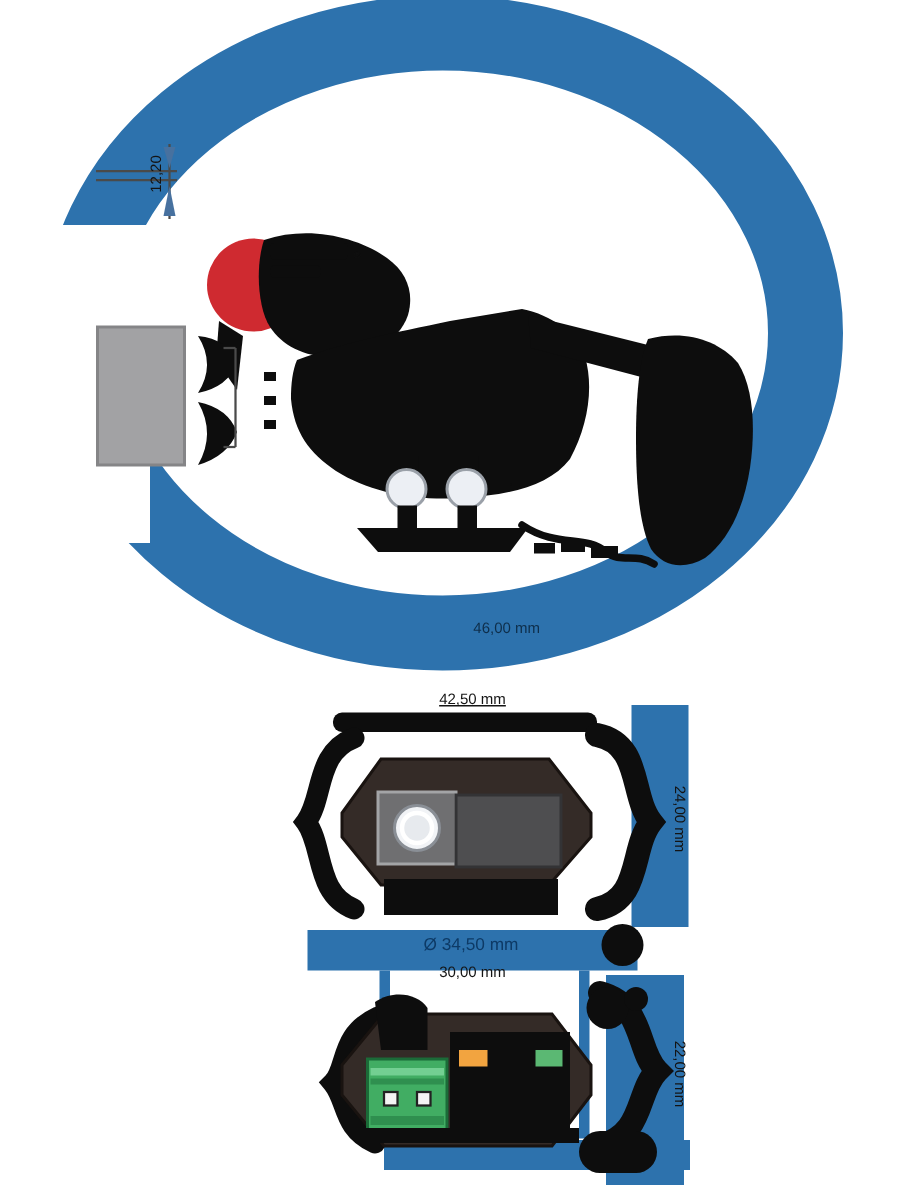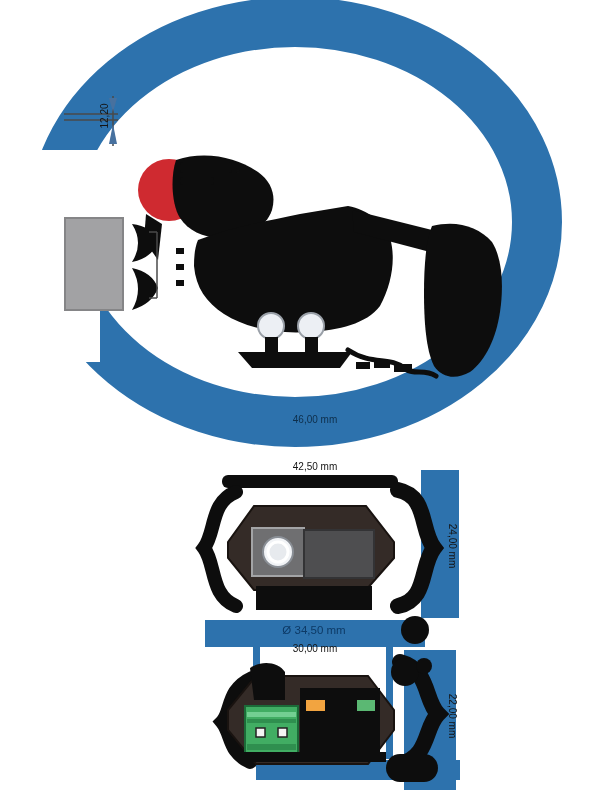--- a/index.html
+++ b/index.html
@@ -22,21 +22,21 @@
   .lens-outer{fill:#f1f3f6;stroke:#8a8f96;stroke-width:2;}
   .lens-ring{fill:#e7eaee;stroke:#ffffff;stroke-width:3;}
   .terminal{fill:var(--c-terminal_green,#41ad63);stroke:#1b6b38;stroke-width:2;}
   .terminal-stripe-light{fill:#73cf92;}
   .terminal-stripe-dark{fill:#2f8f4f;}
   .pin{fill:#f4f4f4;stroke:#222;stroke-width:1.5;}
   .comp-orange{fill:var(--c-component_orange,#f2a440);}
   .comp-green{fill:var(--c-component_green,#5bb873);}
   .label{position:absolute;color:#141414;font-size:10px;text-align:center;
          line-height:12px;white-space:nowrap;}
-  .label.on-blue{color:#0e2e4a;}
+  .label.on-blue{color:#0e2e4a;text-align:right;}
   .label.navy{color:#0d3a66;font-size:11.5px;font-weight:normal;}
   .label.rot-ccw{transform:rotate(-90deg);transform-origin:50% 50%;}
   .label.rot-cw{transform:rotate(90deg);transform-origin:50% 50%;}
   .tm{position:absolute;font-size:6px;color:#111;}
 </style>
 </head>
 <body>
 
 <div id="stage">
   <svg width="610" height="800" viewBox="0 0 610 800">
@@ -122,19 +122,19 @@
     <rect class="pin" x="278" y="728" width="9" height="9"></rect>
 
     <rect class="ink" x="240" y="752" width="146" height="10"></rect>
     <rect class="ink" x="386" y="754" width="52" height="28" rx="14"></rect>
   </svg>
 
   <div class="label rot-ccw" style="left:82px;top:110px;width:46px;">12,20</div>
   <div class="tm" style="left:236px;top:168px;">®</div>
 
   <div class="label on-blue" style="left:270px;top:414px;width:90px;">46,00 mm</div>
-  <div class="label" style="left:270px;top:461px;width:90px;">42,50 mm</div>
+  <div class="label" style="left:270px;top:461px;width:90px;text-decoration:underline;">42,50 mm</div>
   <div class="label rot-cw" style="left:420px;top:540px;width:64px;">24,00 mm</div>
 
   <div class="label navy" style="left:262px;top:624px;width:104px;">Ø 34,50 mm</div>
   <div class="label" style="left:270px;top:643px;width:90px;">30,00 mm</div>
   <div class="label rot-cw" style="left:420px;top:710px;width:64px;">22,00 mm</div>
 </div>
 
 </body></html>

